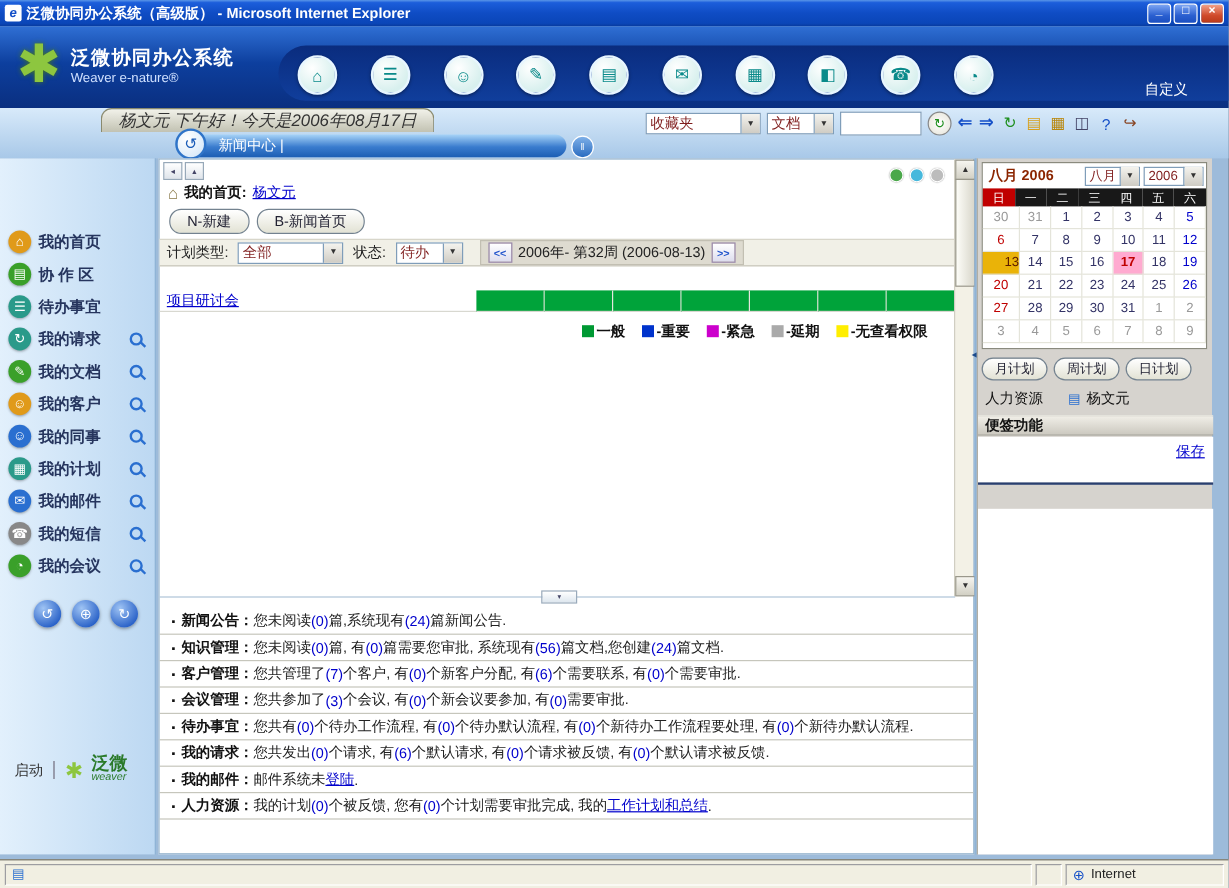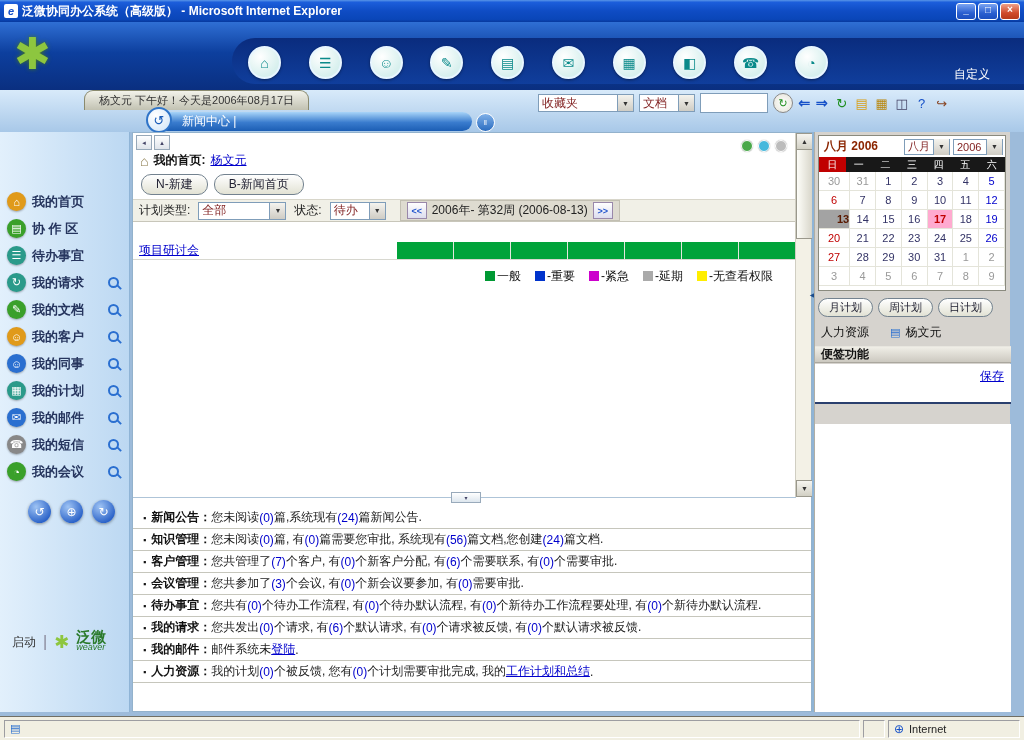--- a/index.html
+++ b/index.html
@@ -28,22 +28,22 @@
   #header-icons{position:absolute;left:248px;top:24px;width:580px;display:flex;justify-content:space-between;}
   .hicon{width:29px;height:29px;border-radius:50%;background:radial-gradient(circle at 35% 30%,#ffffff,#d8f0ee 70%);
     border:2px solid #e8f6ff;box-shadow:0 1px 3px rgba(0,0,0,.45);color:#0a8a8a;
     display:flex;align-items:center;justify-content:center;font-size:14px;}
   #customize{position:absolute;right:34px;top:44px;color:#fff;font-size:12px;}
   
   #band{position:absolute;left:0;top:90px;width:1024px;height:42px;
     background:linear-gradient(180deg,#d8eafa,#a8c8e8);}
   #greet-tab{position:absolute;left:84px;top:90px;height:19px;padding:0 14px;
     border:1px solid #8a8a6e;border-bottom:none;border-radius:9px 9px 0 0;
-    background:linear-gradient(180deg,#f2f2ea,#c2c2b2);font-size:11px;color:#333;
-    display:flex;align-items:center;}
+    background:linear-gradient(180deg,#f2f2ea,#c2c2b2);font-size:14px;color:#333;
+    display:flex;align-items:center;font-style:italic;}
   #quickbar{position:absolute;left:538px;top:93px;height:20px;display:flex;align-items:center;gap:5px;}
   .fakeselect{display:inline-flex;align-items:center;background:#fff;border:1px solid #7f9db9;height:18px;font-size:12px;box-sizing:border-box;}
   .fs-val{padding:0 3px;flex:1;white-space:nowrap;color:#7f1d1d;}
   .fs-btn{width:15px;height:16px;background:linear-gradient(#f4f3ee,#cfccc4);border-left:1px solid #7f9db9;
     display:flex;align-items:center;justify-content:center;font-size:7px;color:#333;}
   .txt{width:62px;height:16px;border:1px solid #7f9db9;font-size:12px;}
   #go-btn{width:18px;height:18px;border-radius:50%;border:1px solid #888;background:radial-gradient(#fff,#e4e2d6);
     color:#1f8f1f;font-size:11px;display:flex;align-items:center;justify-content:center;}
   .nav-arrow{color:#1550c8;font-size:15px;font-weight:bold;line-height:18px;}
   .qicon{width:17px;height:17px;display:flex;align-items:center;justify-content:center;font-size:13px;}
@@ -104,21 +104,21 @@
   #sch-head{position:absolute;left:0;top:89px;width:663px;height:20px;display:flex;}
   .sch-h{background:linear-gradient(#eeede6,#d2d0c6);border-right:1px solid #b8b6aa;border-bottom:1px solid #b8b6aa;
     font-size:12px;color:#333;display:flex;align-items:center;justify-content:center;flex:1;}
   .sch-h.title{flex:0 0 264px;justify-content:flex-start;padding-left:6px;box-sizing:border-box;}
   #sch-body{position:absolute;left:0;top:109px;width:663px;}
   .sch-row{display:flex;height:18px;}
   .sch-t{flex:0 0 264px;border-bottom:1px solid #d8d8d0;display:flex;align-items:center;padding-left:6px;
     box-sizing:border-box;font-size:12px;}
   .sch-d{flex:1;border-right:1px solid #e6e6de;border-bottom:1px solid #d8d8d0;}
   #legend{position:absolute;left:0;top:135px;width:640px;display:flex;justify-content:flex-end;gap:14px;
-    font-size:12px;color:#111;align-items:center;}
+    font-size:12px;color:#111;align-items:center;font-weight:bold;}
   .sw{width:10px;height:10px;display:inline-block;margin-right:2px;vertical-align:-1px;}
   #vscroll{position:absolute;right:0;top:0;width:16px;height:364px;background:#f3f1e6;border-left:1px solid #d0cec2;box-sizing:border-box;}
   .sc-btn{position:absolute;left:0;width:15px;height:15px;border:1px solid #9a988c;
     background:linear-gradient(#f6f5f0,#d2d0c4);font-size:7px;color:#333;display:flex;align-items:center;justify-content:center;}
   #sc-thumb{position:absolute;left:0;top:16px;width:15px;height:88px;border:1px solid #9a988c;
     background:linear-gradient(90deg,#fdfdf8,#d8d6ca);}
   #divider{position:absolute;left:0;top:364px;width:663px;border-top:1px solid #aec4d8;}
   #div-handle{position:absolute;left:318px;top:359px;width:28px;height:9px;border:1px solid #9ab;
     background:linear-gradient(#fff,#dde6ee);font-size:6px;color:#446;display:flex;align-items:center;justify-content:center;}
   #summary-list{position:absolute;left:0;top:374px;width:678px;}
@@ -141,21 +141,21 @@
   #cal-wd{display:flex;}
   .cal-wd-cell{flex:1;height:15px;background:#181818;color:#fff;font-size:10px;display:flex;align-items:center;justify-content:center;}
   .cal-wd-cell.sun{background:#c00000;}
   #cal-grid{display:grid;grid-template-columns:repeat(7,1fr);grid-auto-rows:19px;}
   .cal-cell{font-size:11px;display:flex;align-items:center;justify-content:center;color:#333366;
     border-right:1px solid #e4e4da;border-bottom:1px solid #e4e4da;}
   .cal-cell.sun{color:#c00000;}
   .cal-cell.sat{color:#0000cc;}
   .cal-cell.other{color:#999;}
   .cal-cell.today{background:#ffaad0;color:#c00000;font-weight:bold;}
-  .cal-cell.sel{background:#a3a3a3;color:#5a1a00;font-weight:bold;padding-left:18px;}
+  .cal-cell.sel{background:#eab308;color:#5a1a00;font-weight:normal;padding-left:18px;}
   #plan-btns{position:absolute;left:3px;top:166px;display:flex;gap:5px;}
   #plan-btns .pill{height:17px;font-size:11px;padding:0 10px;}
   #hr-row{position:absolute;left:6px;top:192px;display:flex;align-items:center;gap:5px;font-size:12px;color:#111;}
   #hr-doc{color:#2a6fd0;font-size:11px;margin-left:16px;}
   .graybar{position:absolute;left:0;width:196px;height:17px;background:linear-gradient(#f0eee7,#ccc9c0);
     border-top:1px solid #e8e6df;border-bottom:1px solid #aaa79e;font-size:12px;font-weight:bold;color:#111;
     display:flex;align-items:center;padding-left:6px;box-sizing:border-box;}
   #note-hdr{top:214px;}
   #note-box{position:absolute;left:0;top:232px;width:196px;height:38px;background:#fff;border-bottom:2px solid #2a3f6e;}
   #save-link{position:absolute;right:7px;top:4px;font-size:12px;}
@@ -184,20 +184,24 @@
       <div class="win-btn">_</div>
       <div class="win-btn">□</div>
       <div class="win-btn close">×</div>
     </div>
   </div>
 
   <div id="appheader">
     <div id="iconband"></div>
     <div id="logo">
       <span id="logo-star">✱</span>
+      <span>
+        <div id="brand-title">泛微协同办公系统</div>
+        <div id="brand-sub">Weaver e-nature®</div>
+      </span>
     </div>
     <div id="header-icons">
         <div class="hicon">⌂</div>
         <div class="hicon">☰</div>
         <div class="hicon">☺</div>
         <div class="hicon">✎</div>
         <div class="hicon">▤</div>
         <div class="hicon">✉</div>
         <div class="hicon">▦</div>
         <div class="hicon">◧</div>

